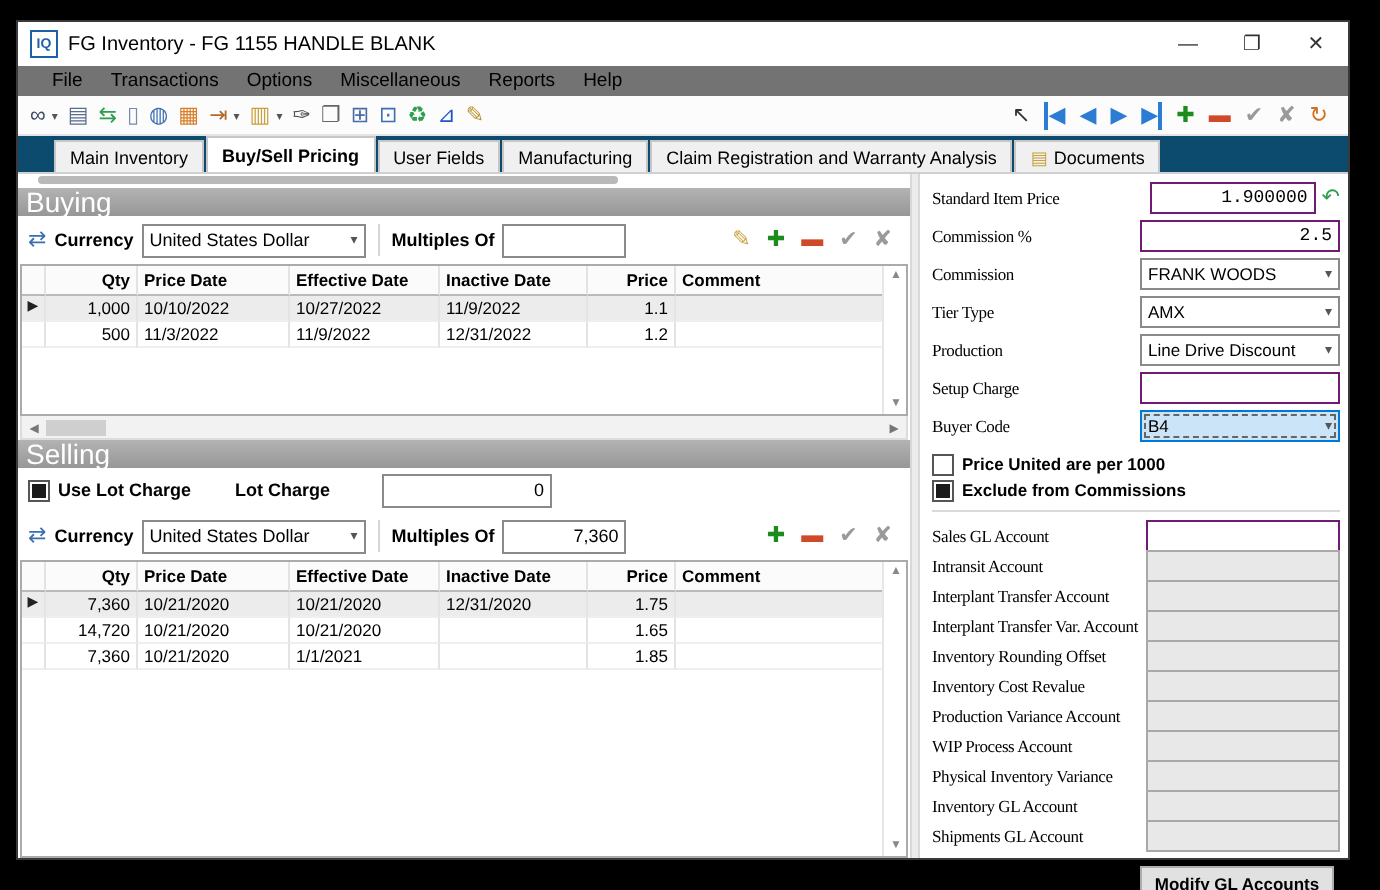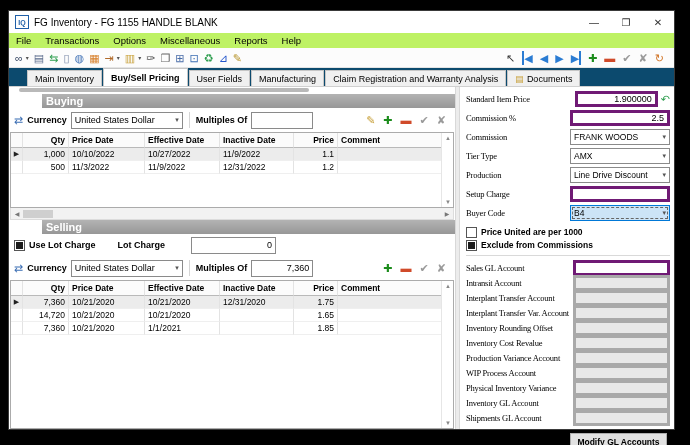--- a/index.html
+++ b/index.html
@@ -11,21 +11,21 @@
   
   .titlebar { height:22px; display:flex; align-items:center; padding-left:6px; background:#fff; flex:none; }
   .appicon { width:14px; height:14px; border:1px solid #1f5fa8; color:#1f5fa8; font-size:7px; font-weight:bold;
              display:inline-flex; align-items:center; justify-content:center; margin-right:5px; background:#fff; }
   .title { font-size:10px; }
   .wctrls { margin-left:auto; display:flex; }
   .wctrl { width:32px; height:22px; display:inline-flex; align-items:center; justify-content:center;
            font-size:10px; color:#333; }
 
   
-  .menubar { height:15px; display:flex; align-items:center; padding-left:0; background:#bef264; flex:none; }
+  .menubar { height:15px; display:flex; align-items:center; padding-left:10px; background:#737373; flex:none; }
   .menu-item { font-size:9.5px; padding:0 7px; }
 
   
   .toolbar { height:20px; display:flex; align-items:center; padding:0 6px; background:#fcfcfc;
              border-bottom:1px solid #e4e4e4; flex:none; }
   .tb-group { display:flex; align-items:center; gap:5px; }
   .tb-right { margin-left:auto; gap:7px; padding-right:4px; }
   .tb-icon { font-size:11px; line-height:14px; display:inline-block; }
   .tb-dd { font-size:6px; color:#555; margin-left:-2px; }
 
@@ -38,21 +38,21 @@
 
   
   .content { flex:1; display:flex; border-top:1px solid #d0d0d0; min-height:0; }
   .left-pane { width:446px; flex:none; display:flex; flex-direction:column; min-height:0; background:#fff; }
   .vsplit { width:5px; flex:none; background:#ececec; border-left:1px solid #d8d8d8; border-right:1px solid #d8d8d8; }
   .right-pane { flex:1; min-width:0; padding:3px 4px 0 6px; display:flex; flex-direction:column; }
 
   .topbar-grip { height:4px; background:#b9b9b9; border-radius:2px; width:290px; margin:1px 0 2px 10px; flex:none; }
 
   .group-header { height:14px; flex:none; background:linear-gradient(#b3b3b3,#979797); color:#fff;
-                  font-size:11px; font-weight:bold; display:flex; align-items:center; padding-left:4px;margin-left:33px; }
+                  font-size:14px; font-weight:normal; display:flex; align-items:center; padding-left:4px; }
 
   .controls-row { height:24px; flex:none; display:flex; align-items:center; padding:0 5px; gap:4px; background:#fff; }
   .lbl { font-size:9px; font-weight:bold; white-space:nowrap; }
   .combo { display:inline-flex; align-items:center; justify-content:space-between; border:1px solid #8a8a8a;
            background:#fff; height:17px; font-size:9px; padding:0 3px; }
   .combo .chev { font-size:7px; color:#555; margin-left:4px; }
   .txt { border:1px solid #8a8a8a; height:17px; font-size:9px; font-family:"Liberation Sans",sans-serif; padding:0 3px; }
   .txt.r { text-align:right; }
   .vsep { width:1px; height:16px; background:#d5d5d5; margin:0 2px; }
   .spacer { flex:1; }
@@ -87,22 +87,22 @@
   
   .cbox { width:11px; height:11px; border:1px solid #555; background:#fff; display:inline-flex;
           align-items:center; justify-content:center; flex:none; }
   .cbox .fill { width:7px; height:7px; background:#1b1b1b; display:none; }
   .cbox.filled .fill { display:block; }
 
   
   .f-row { height:17px; margin-bottom:2px; display:flex; align-items:center; flex:none; }
   .f-lbl { flex:1; font-size:8.5px; letter-spacing:-0.2px; white-space:nowrap; overflow:hidden;font-family:Liberation Serif, serif; }
   .f-ctl { display:flex; align-items:center; gap:3px; }
-  .inputbox { border:3px solid #701a75; background:#fff; height:16px; font-size:9px;
-              font-family:Liberation Sans, sans-serif; padding:0 3px; }
+  .inputbox { border:1px solid #701a75; background:#fff; height:16px; font-size:9px;
+              font-family:Liberation Mono, monospace; padding:0 3px; }
   .inputbox.r { text-align:right; }
   .inputbox.dis { background:#e8e8e8; border-color:#a9a9a9; }
   .combo2 { width:100px; display:inline-flex; align-items:center; justify-content:space-between;
             border:1px solid #8a8a8a; background:#fff; height:16px; font-size:8.5px; padding:0 3px; }
   .combo2 .chev { font-size:7px; color:#555; }
   .combo2.focused { background:#cce4f7; border-color:#0078d7; outline:1px dashed #666; outline-offset:-3px; }
   .sfx { font-size:11px; }
   .chk-row { height:12px; display:flex; align-items:center; gap:4px; flex:none; margin:1px 0; }
   .chk-lbl { font-size:8.5px; font-weight:bold; white-space:nowrap; }
   .hline { height:1px; background:#d9d9d9; margin:3px 0 4px 0; flex:none; }

